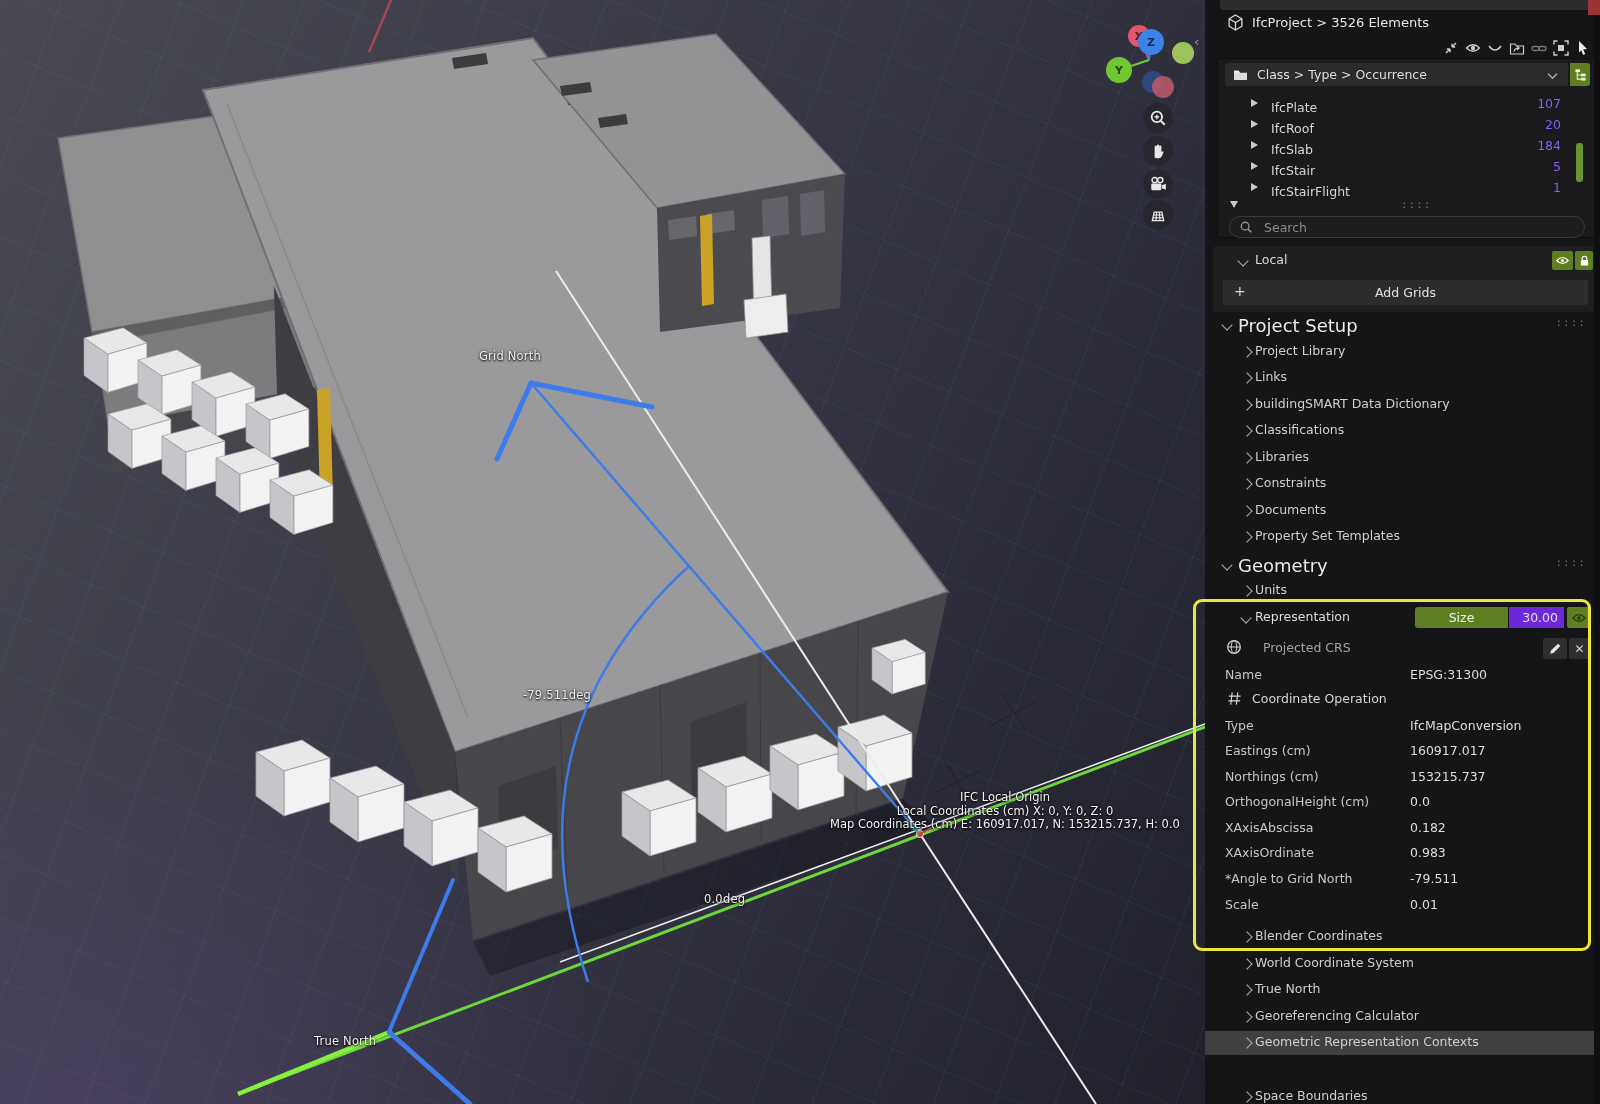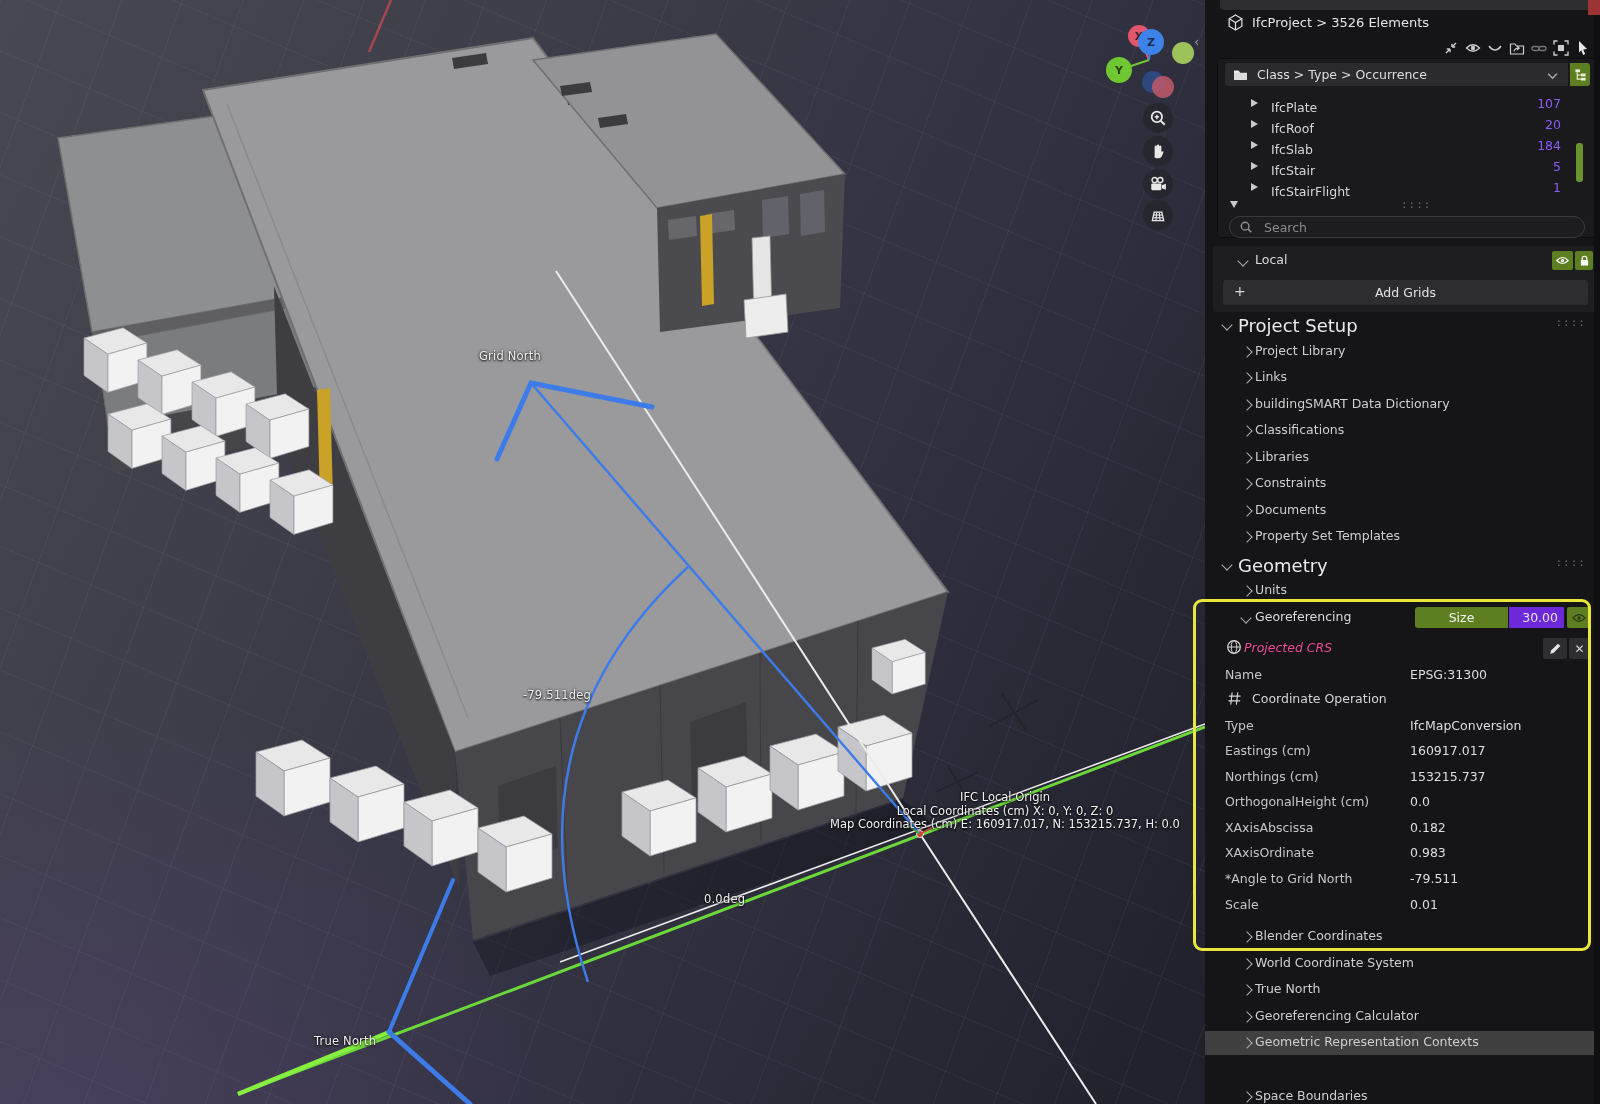--- a/index.html
+++ b/index.html
@@ -405,21 +405,21 @@
       <span class="sec-title">Geometry</span>
       <span class="dots">::::</span>
     </div>
     <div class="prow" style="top:579px;">
       <span class="chev right"></span>
       <span class="ptext">Units</span>
     </div>
 
     <div class="prow" style="top:606px;">
       <span class="chev down" style="position:absolute;left:37px;top:8px;"></span>
-      <span class="ptext" style="left:50px;color:#dcdcdc;">Georeferencing</span>
+      <span class="ptext" style="left:50px;color:#dcdcdc;">Representation</span>
     </div>
     <div class="abs" style="left:210px;top:607px;width:93px;height:21px;background:#5d7f21;border-radius:3px 0 0 3px;
          display:flex;align-items:center;justify-content:center;color:#f2f2f2;">
       <span>Size</span>
     </div>
     <div class="abs" style="left:304px;top:607px;width:55px;height:21px;background:#6d28d9;
          display:flex;align-items:center;justify-content:flex-end;padding-right:6px;box-sizing:border-box;color:#e2e2e2;">
       <span>30.00</span>
     </div>
     <div class="green-btn abs" style="left:362px;top:607px;width:24px;height:21px;">
@@ -429,21 +429,21 @@
       </svg>
     </div>
 
     <div class="abs" style="left:21px;top:639px;">
       <svg width="16" height="16" viewBox="0 0 16 16">
         <circle cx="8" cy="8" r="6.3" fill="none" stroke="#d8d8d8" stroke-width="1.2"></circle>
         <ellipse cx="8" cy="8" rx="2.8" ry="6.3" fill="none" stroke="#d8d8d8" stroke-width="1"></ellipse>
         <line x1="1.7" y1="8" x2="14.3" y2="8" stroke="#d8d8d8" stroke-width="1"></line>
       </svg>
     </div>
-    <div class="abs" style="left:39px;top:640px;color:#ec4899;font-style:italic;">Projected CRS</div>
+    <div class="abs" style="left:58px;top:640px;color:#a3a3a3;">Projected CRS</div>
     <div class="icon-btn" style="left:338px;top:638px;width:24px;height:21px;">
       <svg width="13" height="13" viewBox="0 0 16 16">
         <path d="M11,2 l3,3 -8.5,8.5 -4,1 1,-4 z" fill="#e5e5e5"></path>
       </svg>
     </div>
     <div class="icon-btn" style="left:364px;top:638px;width:21px;height:21px;color:#d5d5d5;font-size:12px;">
       <span>✕</span>
     </div>
 
     <div class="gfield" style="top:663px;">

